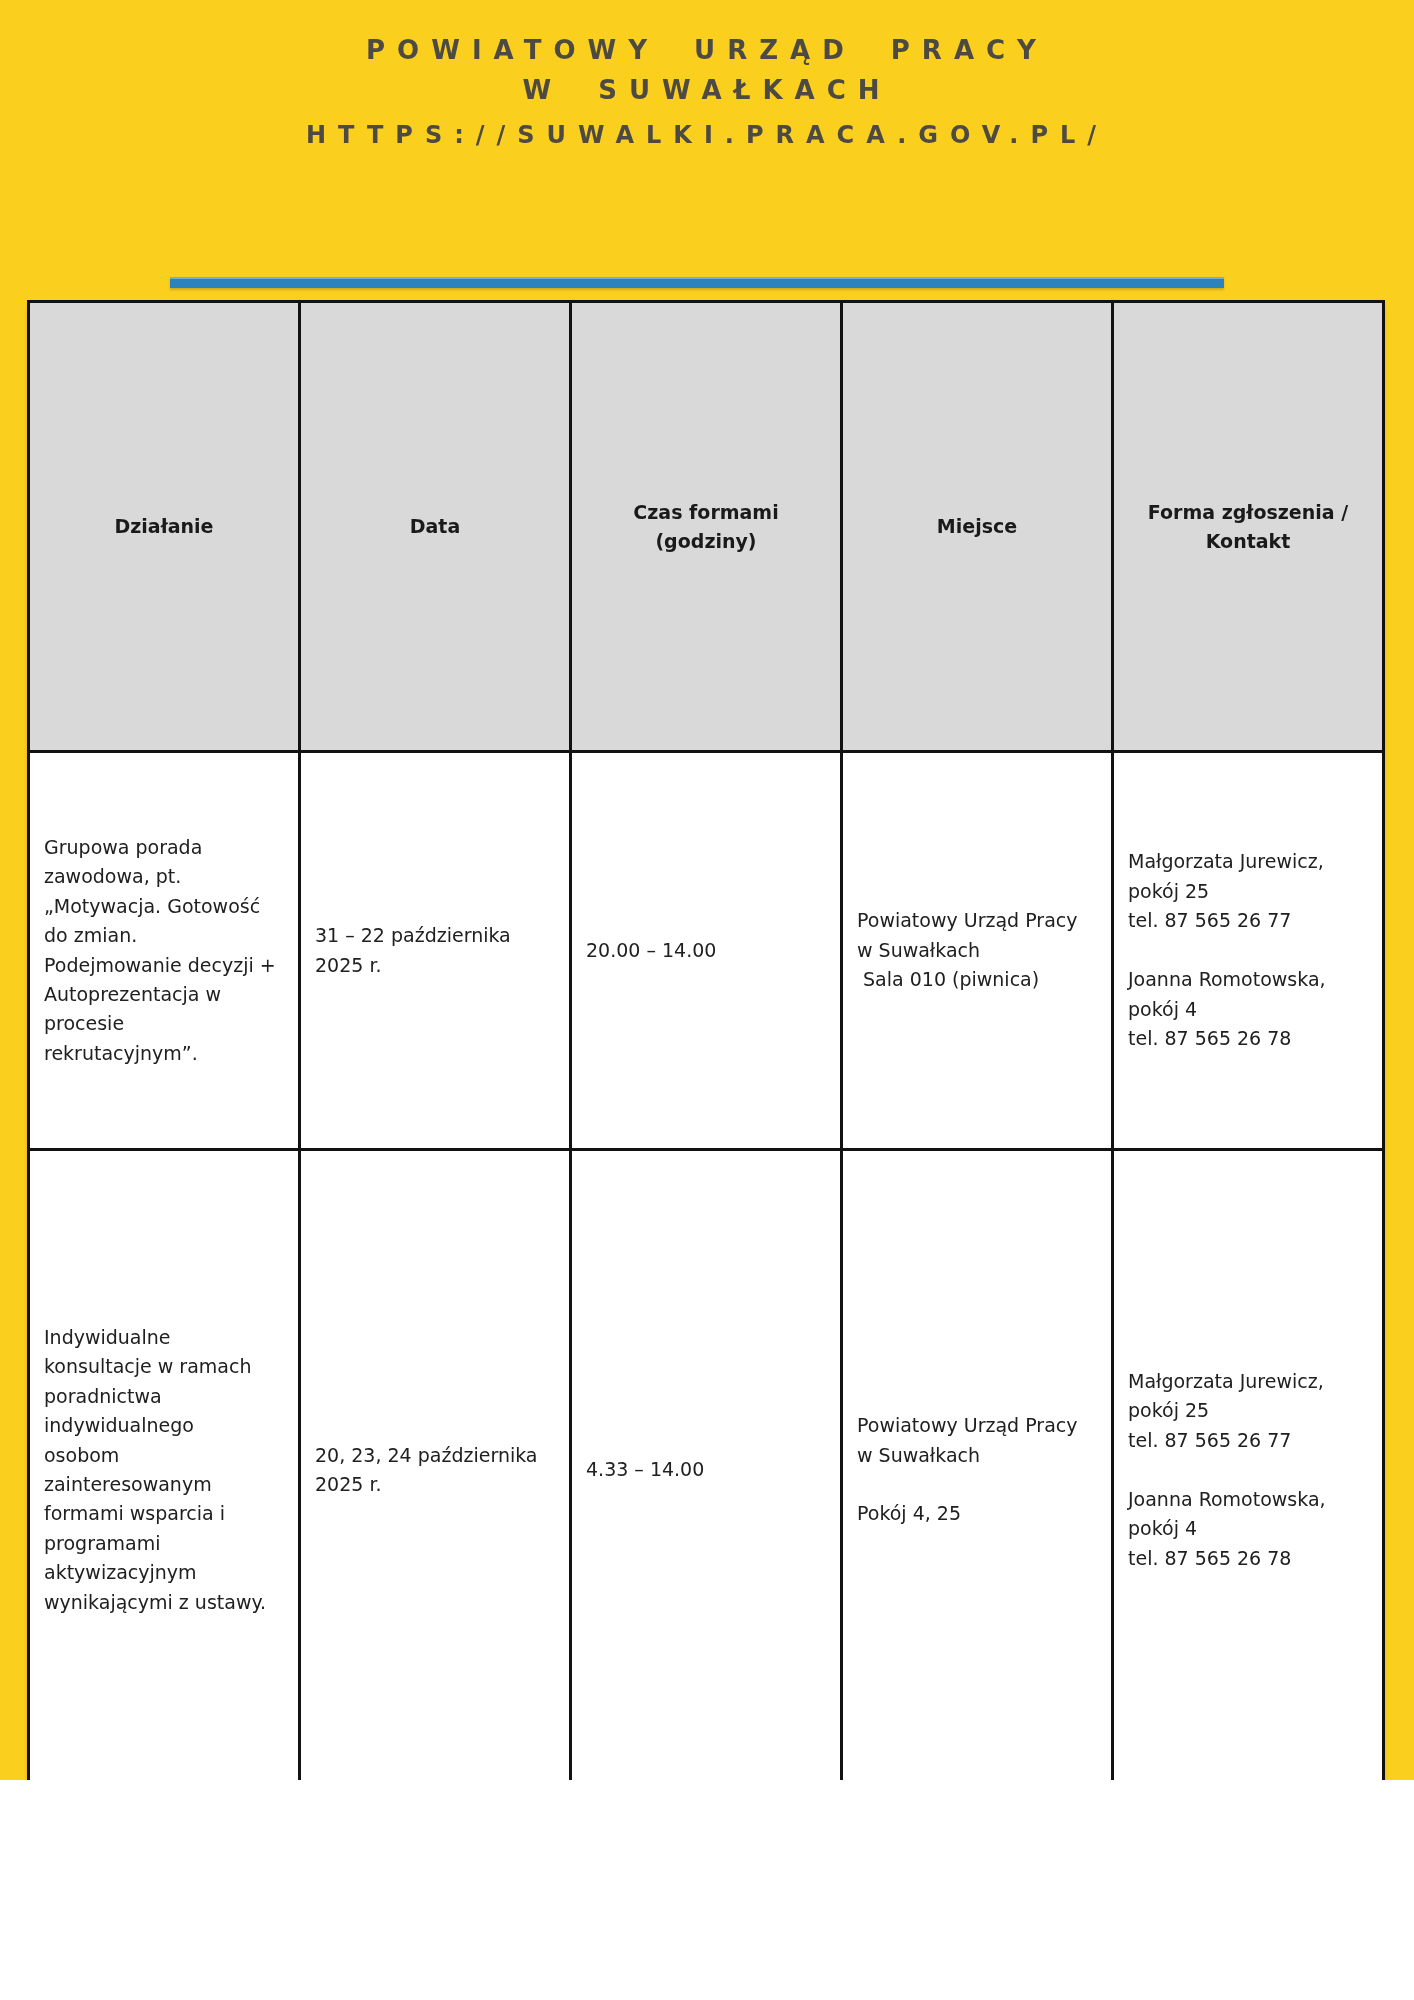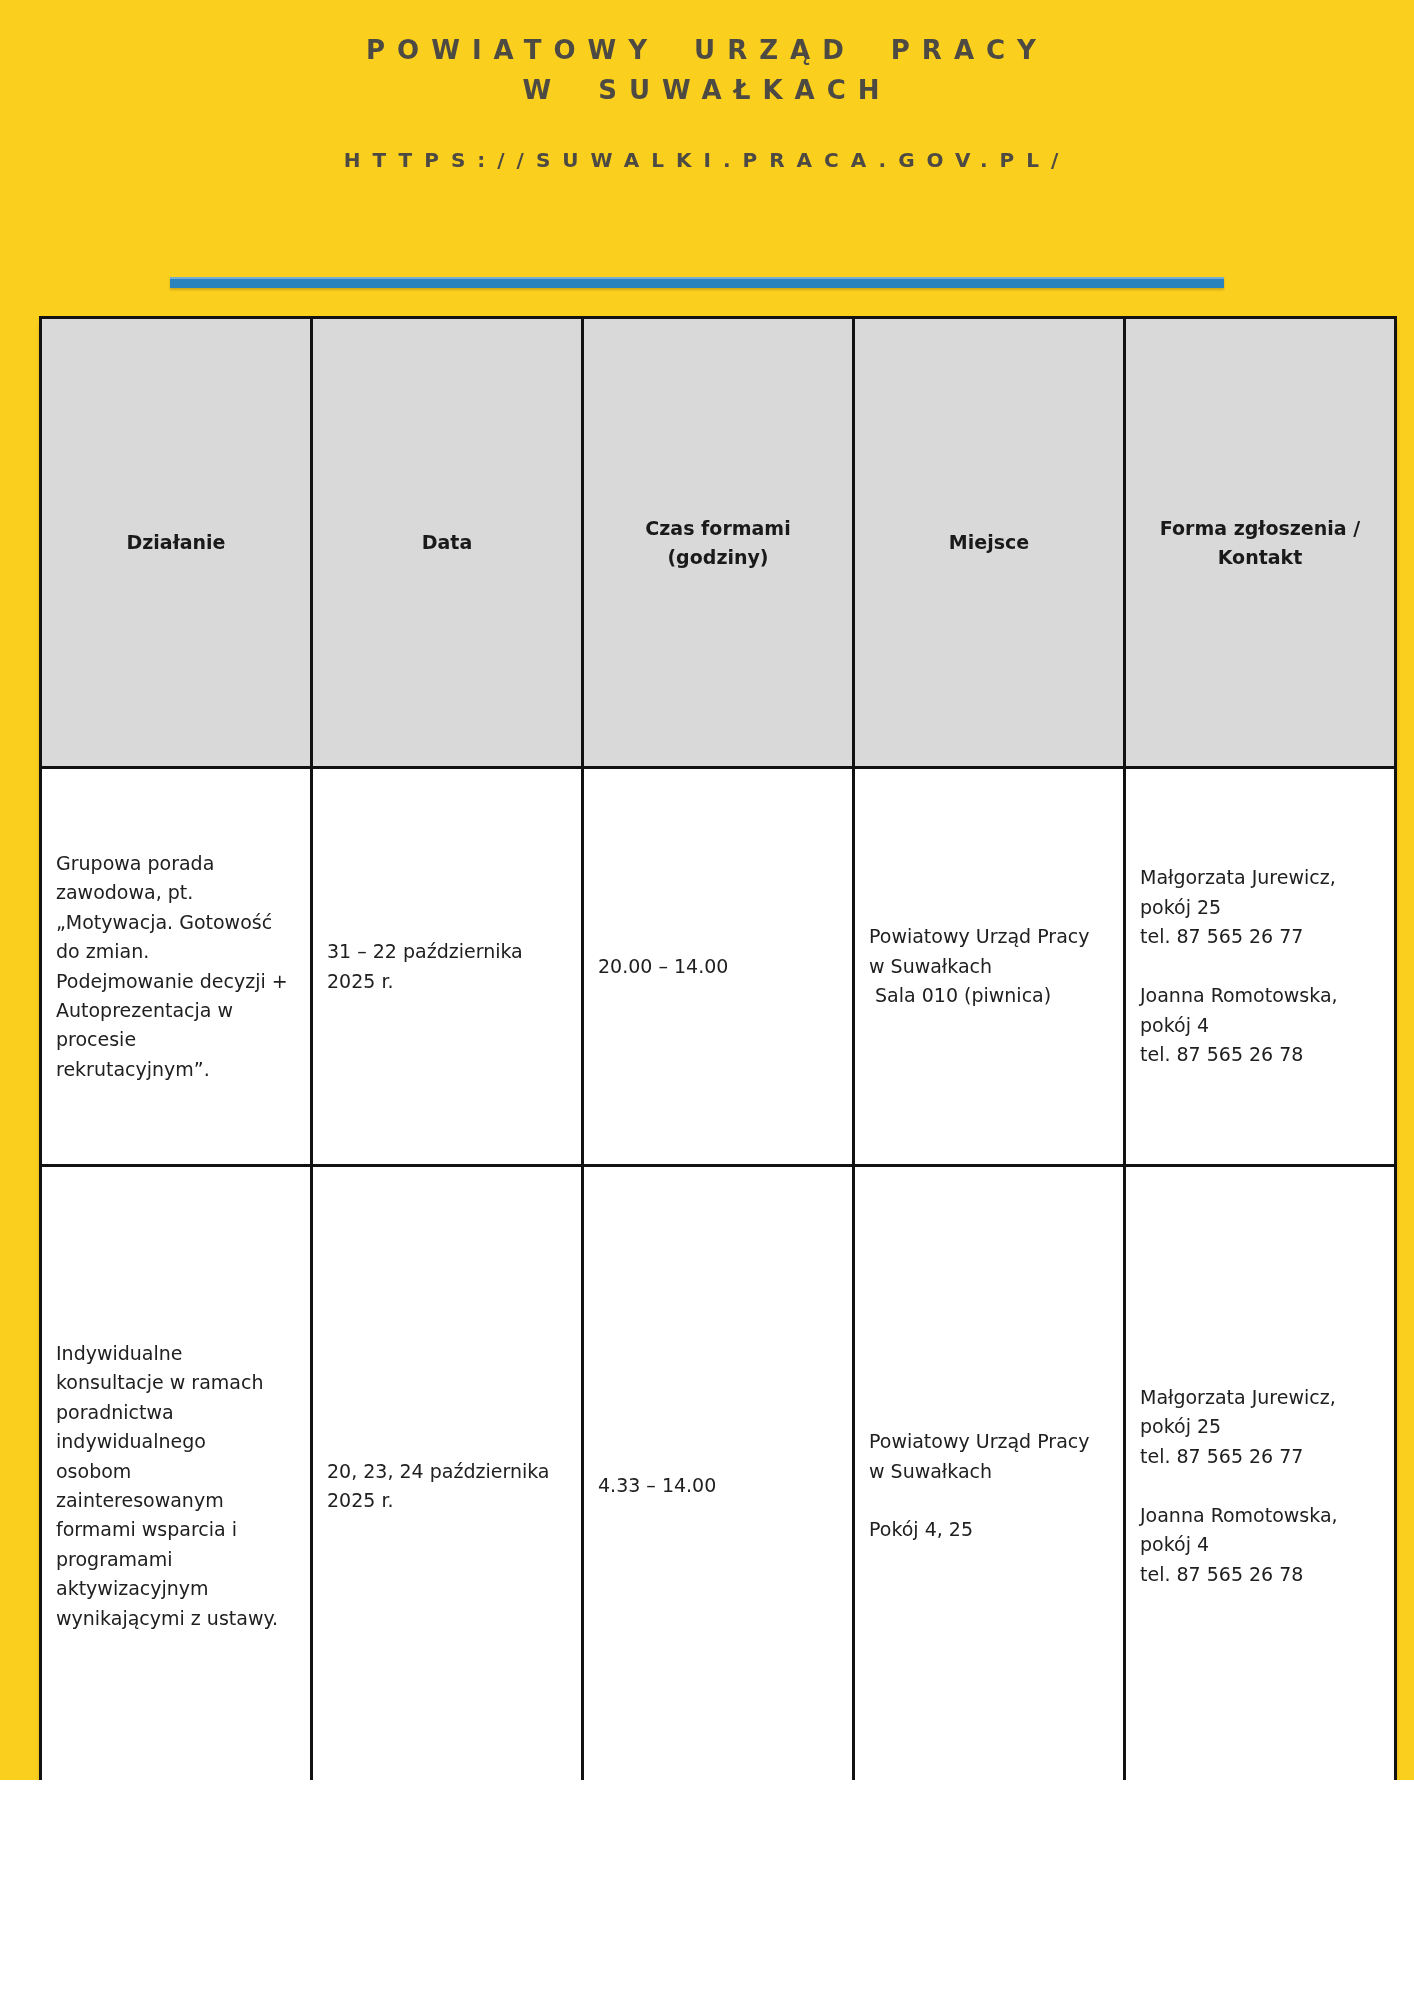--- a/index.html
+++ b/index.html
@@ -26,48 +26,47 @@
     font-weight: bold;
   }
   .h-line {
     font-size: 26px;
     line-height: 40px;
     letter-spacing: 12px;
     word-spacing: 14px;
     white-space: nowrap;
   }
   .h-url {
-    margin-top: 35px;
-    font-size: 20px;
+    margin-top: 10px;
+    font-size: 24px;
     line-height: 30px;
     letter-spacing: 12px;
     white-space: nowrap;
   }
 
   
   .accent-bar {
     position: absolute;
     left: 170px;
     top: 277px;
     width: 1054px;
     height: 11px;
     background: #2A83BC;
     box-shadow: inset 0 2px 0 rgba(255,255,255,0.35), 0 2px 2px rgba(0,0,0,0.18);
   }
 
   
   table.schedule {
     position: absolute;
     left: 27px;
-    top: 316px;
+    top: 300px;
     width: 1358px;
     border-collapse: collapse;
     table-layout: fixed;
     box-shadow: 0 5px 5px -2px rgba(0,0,0,0.3);
-    margin-left: 12px;
   }
   table.schedule col { width: 20%; }
   table.schedule th, table.schedule td {
     border: 3px solid #121212;
     vertical-align: middle;
   }
   table.schedule thead tr { height: 450px; }
   table.schedule tr.row-1 { height: 398px; }
   table.schedule tr.row-2 { height: 641px; }
 

